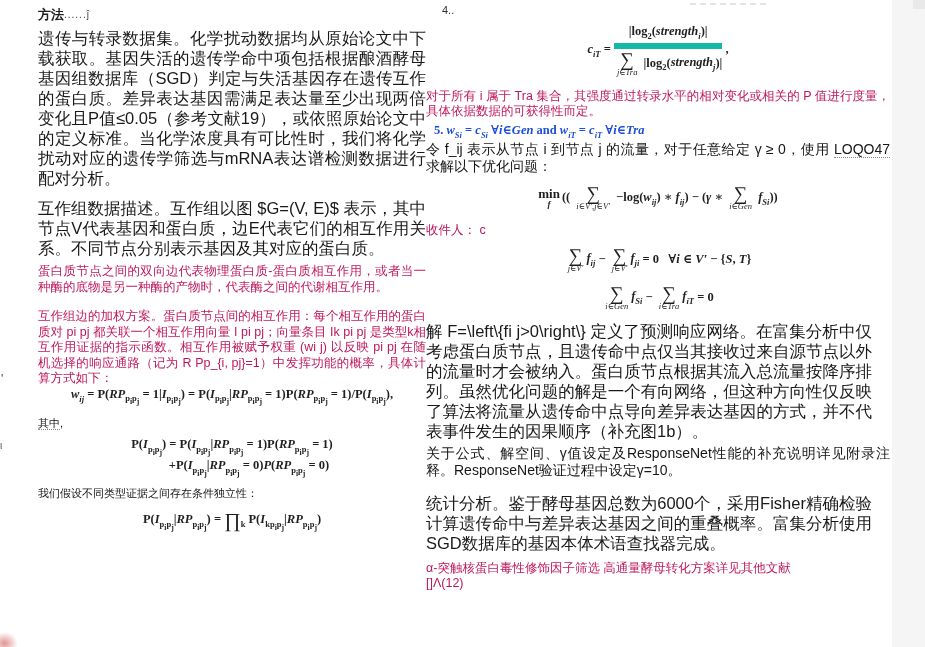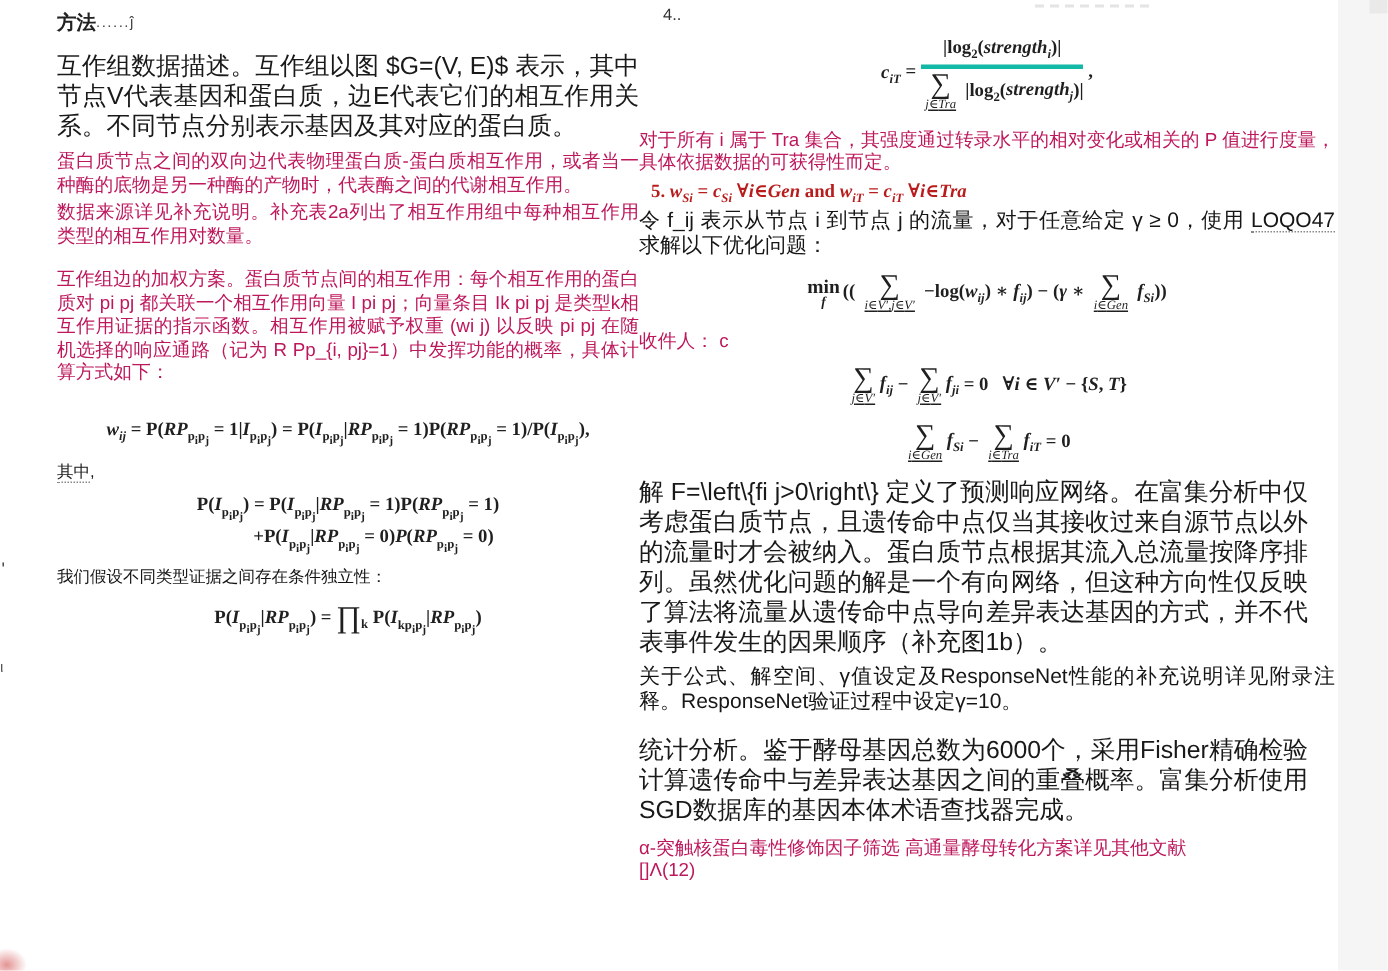--- a/index.html
+++ b/index.html
@@ -14,49 +14,49 @@
 
   p { margin:0; }
   .lg  { font-size:16.5px; line-height:20px;   text-align:justify; color:#191919; }
   .md  { font-size:11px;   line-height:15.5px; text-align:justify; color:#141414; }
   .md2 { font-size:14px;   line-height:17px;   text-align:justify; color:#161616; }
   .sm  { font-size:12.5px; line-height:15.5px; text-align:justify; color:#be185d; }
   .narrow { width:446px; }
 
   .mt2{margin-top:2px}.mt3{margin-top:3px}.mt4{margin-top:4px}.mt6{margin-top:6px}
   .mt8{margin-top:8px}.mt10{margin-top:10px}.mt12{margin-top:12px}
-  .mt14{margin-top:14px}.mt22{margin-top:22px}
+  .mt14{margin-top:14px}.mt22{}
 
   .sec-title { font-size:13px; font-weight:700; color:#222; }
   .trail { font-size:10px; letter-spacing:1px; vertical-align:1px; color:#444; font-weight:400; }
   .mark4 { font-size:11px; margin-left:16px; color:#333; }
 
   .formula {
     font-family:"Liberation Serif","DejaVu Serif",serif; font-weight:600;
     font-size:12.5px; color:#1f1f1f; text-align:center; white-space:nowrap;
   }
   .formula i, .mathline i { font-style:italic; }
   .formula sub, .mathline sub { font-size:0.68em; }
   .formula sub sub { font-size:0.9em; }
   .shift-right { padding-left:34px; }
 
   .mathline {
     font-family:"Liberation Serif","DejaVu Serif",serif; font-weight:600;
-    font-size:12.5px; color:#b91c1c; padding-left:8px; white-space:nowrap;
+    font-size:12.5px; color:#1d4ed8; padding-left:8px; white-space:nowrap;
   }
 
   .bigsum { display:inline-block; vertical-align:middle; text-align:center; margin:0 3px; }
   .bigsum .op  { display:block; font-size:19px; line-height:17px; font-weight:500; }
-  .bigsum .lim { display:block; font-size:8.5px; line-height:9px; font-weight:500;text-decoration:underline; }
+  .bigsum .lim { display:block; font-size:8.5px; line-height:9px; font-weight:500; }
   .bigprod { font-size:20px; font-weight:500; vertical-align:middle; }
   .minop { display:inline-block; vertical-align:middle; text-align:center; margin-right:2px; }
   .minop .opname { display:block; font-size:13px; line-height:12px; }
   .minop .lim    { display:block; font-size:9px;  line-height:9px; }
   .frac { display:inline-block; vertical-align:middle; text-align:center; }
-  .frac .num { display:block; padding:0 5px 2px; border-bottom:3px solid #14b8a6; }
+  .frac .num { display:block; padding:0 5px 2px; border-bottom:6px solid #14b8a6; }
   .frac .den { display:block; padding-top:2px; }
   .frac-line { white-space:normal; }
 
   .dotted { border-bottom:1px dotted #888; }
 
   .gutter { position:absolute; left:892px; top:0; width:33px; height:647px; background:#f5f5f6; }
   .gutter-corner { position:absolute; left:913px; top:0; width:12px; height:9px; background:#e9e9ea; }
   .top-dash { position:absolute; left:690px; top:3px; width:76px; height:0; border-top:2px dashed #e4e4e4; }
   .red-smudge {
     position:absolute; left:0; top:632px; width:18px; height:15px;
@@ -72,23 +72,23 @@
 
   <div class="top-dash"></div>
   <div class="gutter"></div>
   <div class="gutter-corner"></div>
   <div class="red-smudge"></div>
   <div class="margin-quote">'</div>
   <div class="margin-tick">ι</div>
 
   <div class="col-left">
     <div class="sec-title">方法<span class="trail">......ĵ</span></div>
+    <p class="lg mt4">遗传与转录数据集。化学扰动数据均从原始论文中下载获取。基因失活的遗传学命中项包括根据酿酒酵母基因组数据库（SGD）判定与失活基因存在遗传互作的蛋白质。差异表达基因需满足表达量至少出现两倍变化且P值≤0.05（参考文献19），或依照原始论文中的定义标准。当化学浓度具有可比性时，我们将化学扰动对应的遗传学筛选与mRNA表达谱检测数据进行配对分析。</p>
     <p class="lg mt10">互作组数据描述。互作组以图 $G=(V, E)$ 表示，其中节点V代表基因和蛋白质，边E代表它们的相互作用关系。不同节点分别表示基因及其对应的蛋白质。</p>
     <p class="sm mt6">蛋白质节点之间的双向边代表物理蛋白质-蛋白质相互作用，或者当一种酶的底物是另一种酶的产物时，代表酶之间的代谢相互作用。</p>
-    <p class="sm mt3">数据来源详见补充说明。补充表2a列出了相互作用组中每种相互作用类型的相互作用对数量。</p>
     <p class="sm mt14">互作组边的加权方案。蛋白质节点间的相互作用：每个相互作用的蛋白质对 pi pj 都关联一个相互作用向量 I pi pj；向量条目 Ik pi pj 是类型k相互作用证据的指示函数。相互作用被赋予权重 (wi j) 以反映 pi pj 在随机选择的响应通路（记为 R Pp_{i, pj}=1）中发挥功能的概率，具体计算方式如下：</p>
     <div class="formula mt22"><i>w<sub>ij</sub></i> = P(<i>RP</i><sub>p<sub>i</sub>p<sub>j</sub></sub> = 1|<i>I</i><sub>p<sub>i</sub>p<sub>j</sub></sub>) = P(<i>I</i><sub>p<sub>i</sub>p<sub>j</sub></sub>|<i>RP</i><sub>p<sub>i</sub>p<sub>j</sub></sub> = 1)P(<i>RP</i><sub>p<sub>i</sub>p<sub>j</sub></sub> = 1)/P(<i>I</i><sub>p<sub>i</sub>p<sub>j</sub></sub>),</div>
     <p class="md mt10"><span class="dotted">其中</span>,</p>
     <div class="formula mt6">P(<i>I</i><sub>p<sub>i</sub>p<sub>j</sub></sub>) = P(<i>I</i><sub>p<sub>i</sub>p<sub>j</sub></sub>|<i>RP</i><sub>p<sub>i</sub>p<sub>j</sub></sub> = 1)P(<i>RP</i><sub>p<sub>i</sub>p<sub>j</sub></sub> = 1)</div>
     <div class="formula mt2 shift-right">+P(<i>I</i><sub>p<sub>i</sub>p<sub>j</sub></sub>|<i>RP</i><sub>p<sub>i</sub>p<sub>j</sub></sub> = 0)<i>P</i>(<i>RP</i><sub>p<sub>i</sub>p<sub>j</sub></sub> = 0)</div>
     <p class="md mt8">我们假设不同类型证据之间存在条件独立性：</p>
     <div class="formula mt8">P(<i>I</i><sub>p<sub>i</sub>p<sub>j</sub></sub>|<i>RP</i><sub>p<sub>i</sub>p<sub>j</sub></sub>) = <span class="bigprod">∏</span><sub>k</sub> P(<i>I</i><sub>kp<sub>i</sub>p<sub>j</sub></sub>|<i>RP</i><sub>p<sub>i</sub>p<sub>j</sub></sub>)</div>
   </div>
 
   <div class="col-right">

